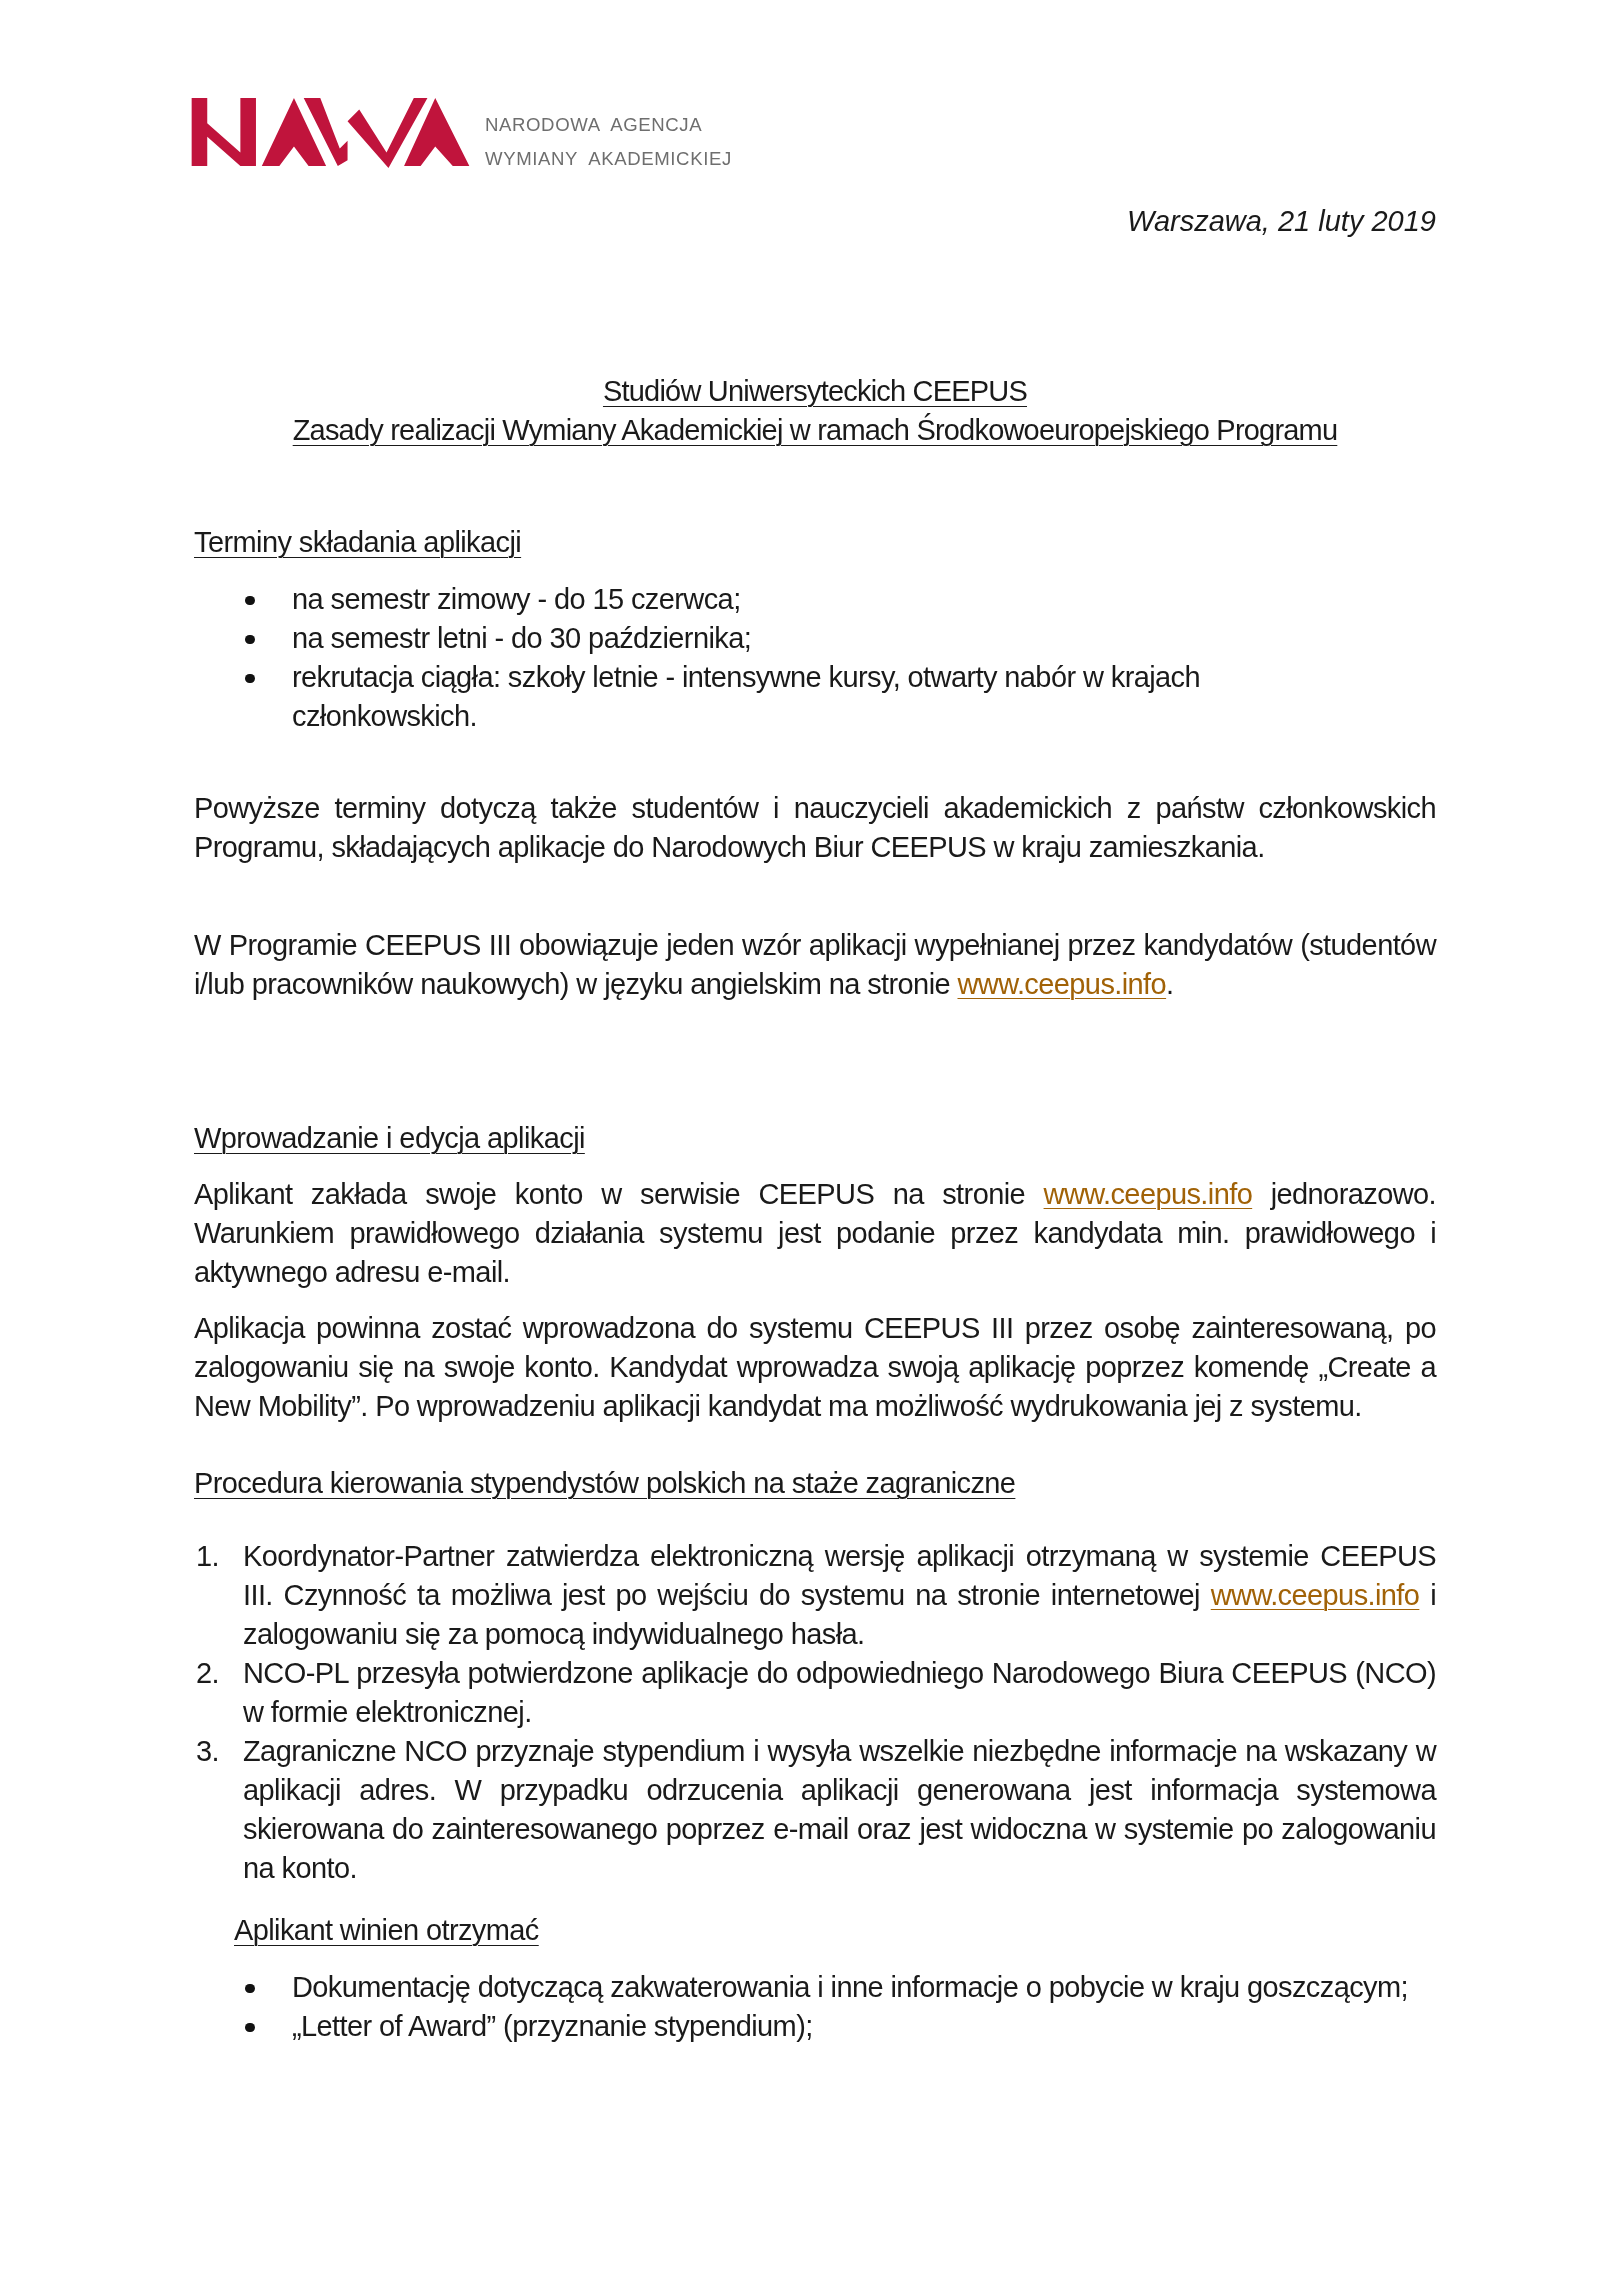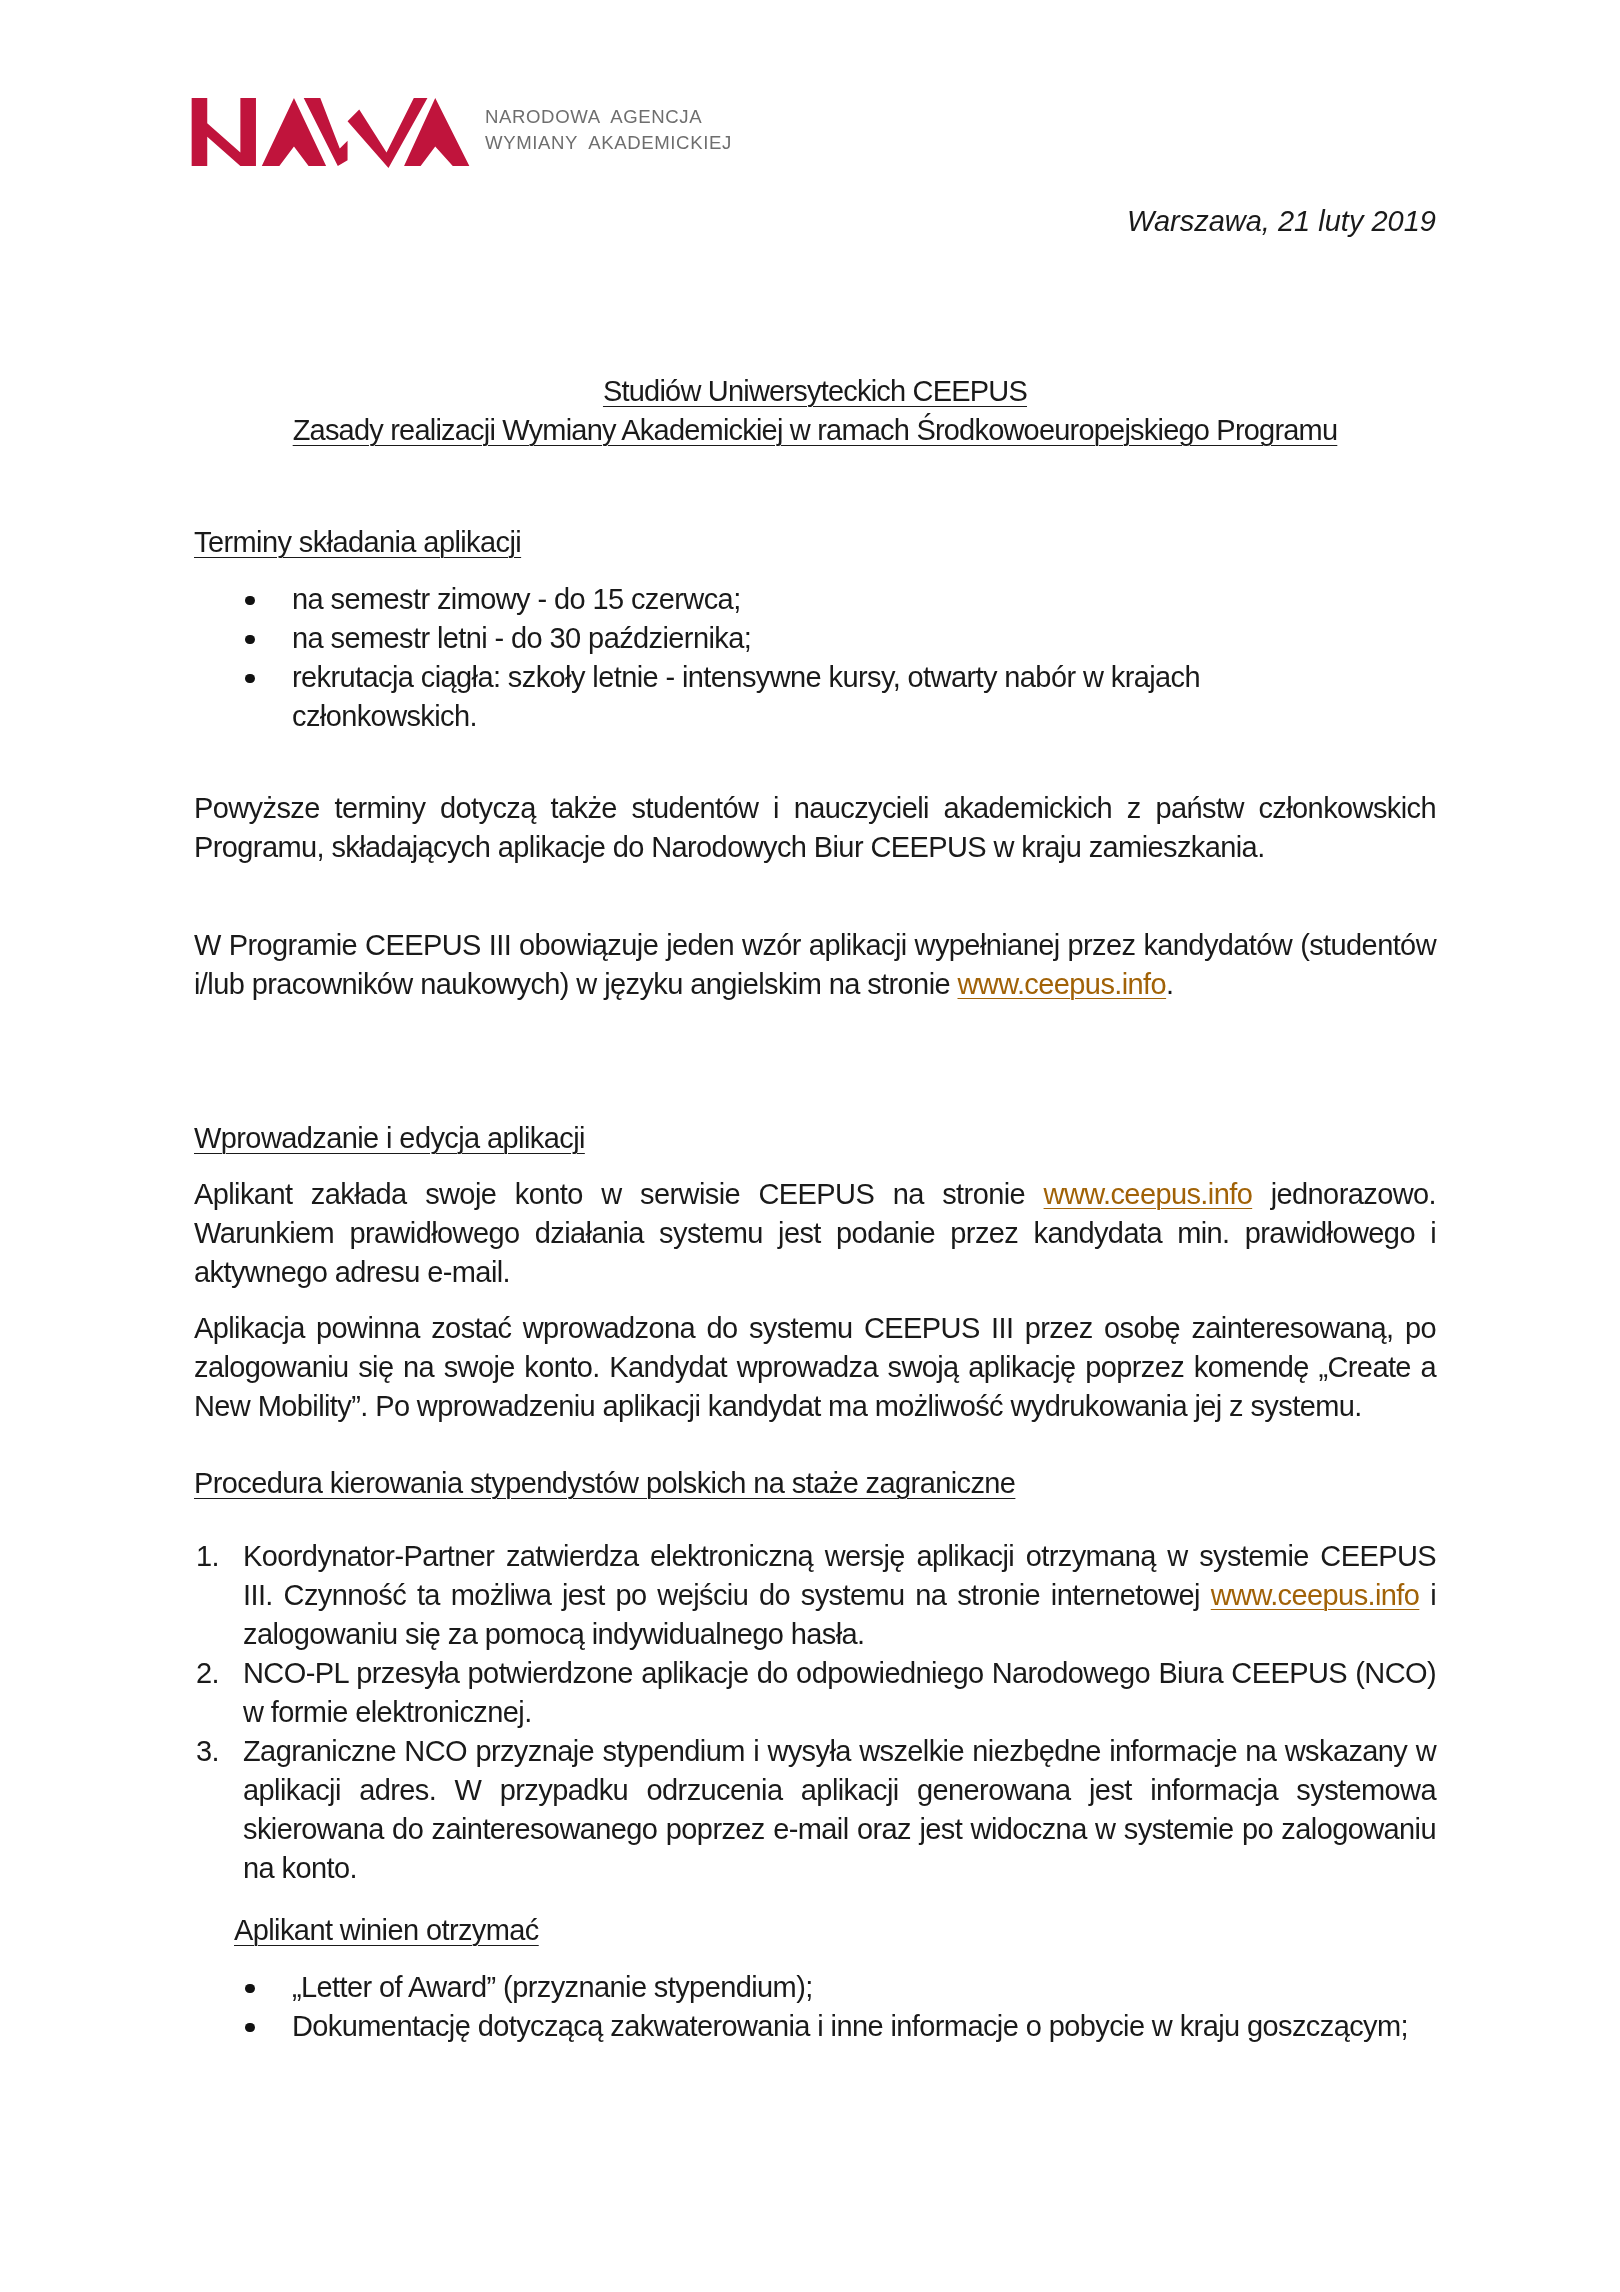--- a/index.html
+++ b/index.html
@@ -1,21 +1,21 @@
 <!DOCTYPE html>
 <html><head>
 <meta charset="utf-8">
 <style>
   html, body { margin: 0; padding: 0; background: #ffffff; }
   body { width: 1620px; height: 2293px; position: relative; overflow: hidden;
          font-family: "Liberation Sans", "DejaVu Sans", sans-serif; color: #1a1a1a; }
   .abs { position: absolute; }
   .logo { left: 191px; top: 94px; width: 279px; height: 76px; }
   .logo-text { left: 485px; top: 104px; font-size: 18.6px; line-height: 25.5px; color: #6e6e6e; letter-spacing: 0.6px; }
-  .logo-text div { white-space: pre; }
+  .logo-text div { white-space: pre; margin-top: 8px; }
   .date { right: 184px; top: 202px; font-size: 29px; line-height: 39px; font-weight: 300; font-style: italic; }
   .title { left: 194px; width: 1242px; top: 372px; text-align: center; font-size: 29px; line-height: 39px; letter-spacing: -0.8px; }
   .title span { text-decoration: underline; text-underline-offset: 4.9px; text-decoration-thickness: 1px; }
   .block { left: 194px; width: 1242px; font-size: 29px; line-height: 39px; letter-spacing: -0.6px; }
   .heading { text-decoration: underline; text-decoration-thickness: 1px; text-underline-offset: 4.9px; }
   .justify { text-align: justify; }
   ul.bul { list-style: none; margin: 0; padding: 0; }
   ul.bul li { position: relative; padding-left: 98px; text-align: justify; }
   ul.bul li .dot { position: absolute; left: 51px; top: 15.7px; width: 9.8px; height: 9.8px; border-radius: 50%; background: #111; }
   ol.num { list-style: none; margin: 0; padding: 0; }
@@ -95,17 +95,17 @@
       <span>Zagraniczne NCO przyznaje stypendium i wysyła wszelkie niezbędne informacje na wskazany w aplikacji adres. W przypadku odrzucenia aplikacji generowana jest informacja systemowa skierowana do zainteresowanego poprzez e-mail oraz jest widoczna w systemie po zalogowaniu na konto.</span>
     </li>
   </ol>
 </div>
 
 <div class="abs block" style="top:1911px;">
   <div class="heading" style="display:inline-block;margin-left:40px;">Aplikant winien otrzymać</div>
 </div>
 <div class="abs block" style="top:1968px;">
   <ul class="bul">
+    <li><span class="dot"></span><span>Dokumentację dotyczącą zakwaterowania i inne informacje o pobycie w kraju goszczącym;</span></li>
     <li><span class="dot"></span><span>„Letter of Award” (przyznanie stypendium);</span></li>
-    <li><span class="dot"></span><span>Dokumentację dotyczącą zakwaterowania i inne informacje o pobycie w kraju goszczącym;</span></li>
   </ul>
 </div>
 
 
 </body></html>

